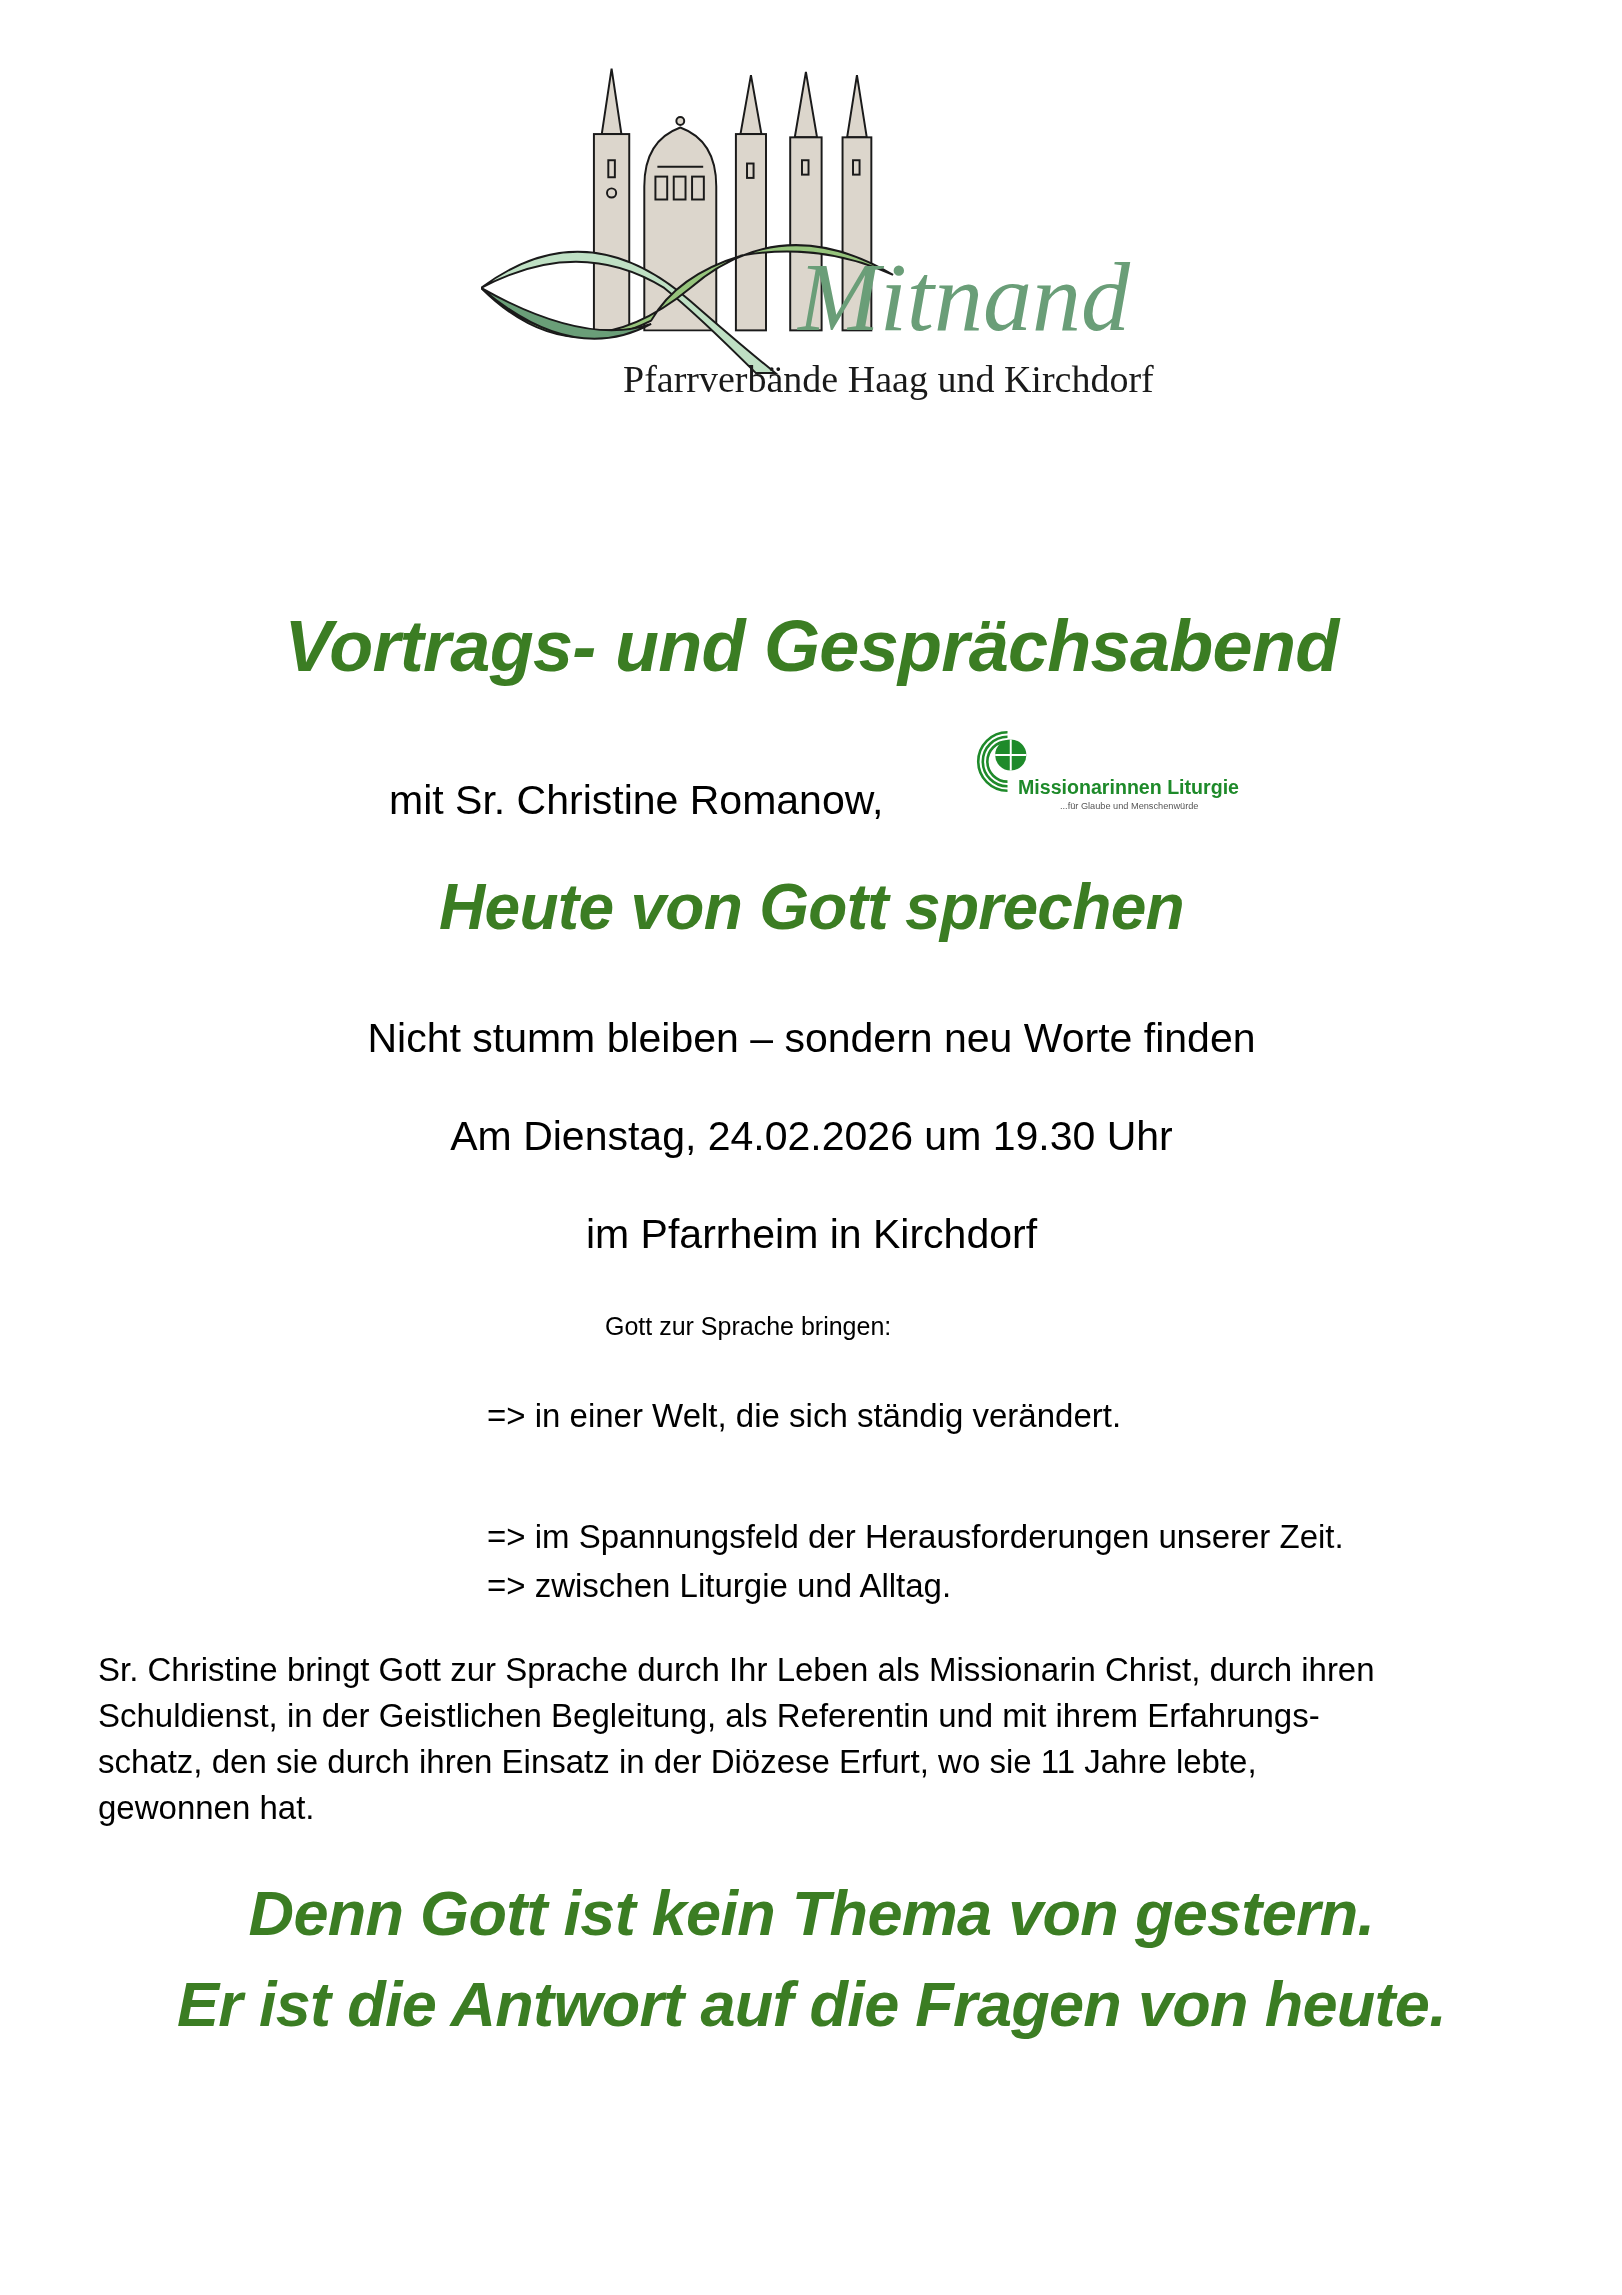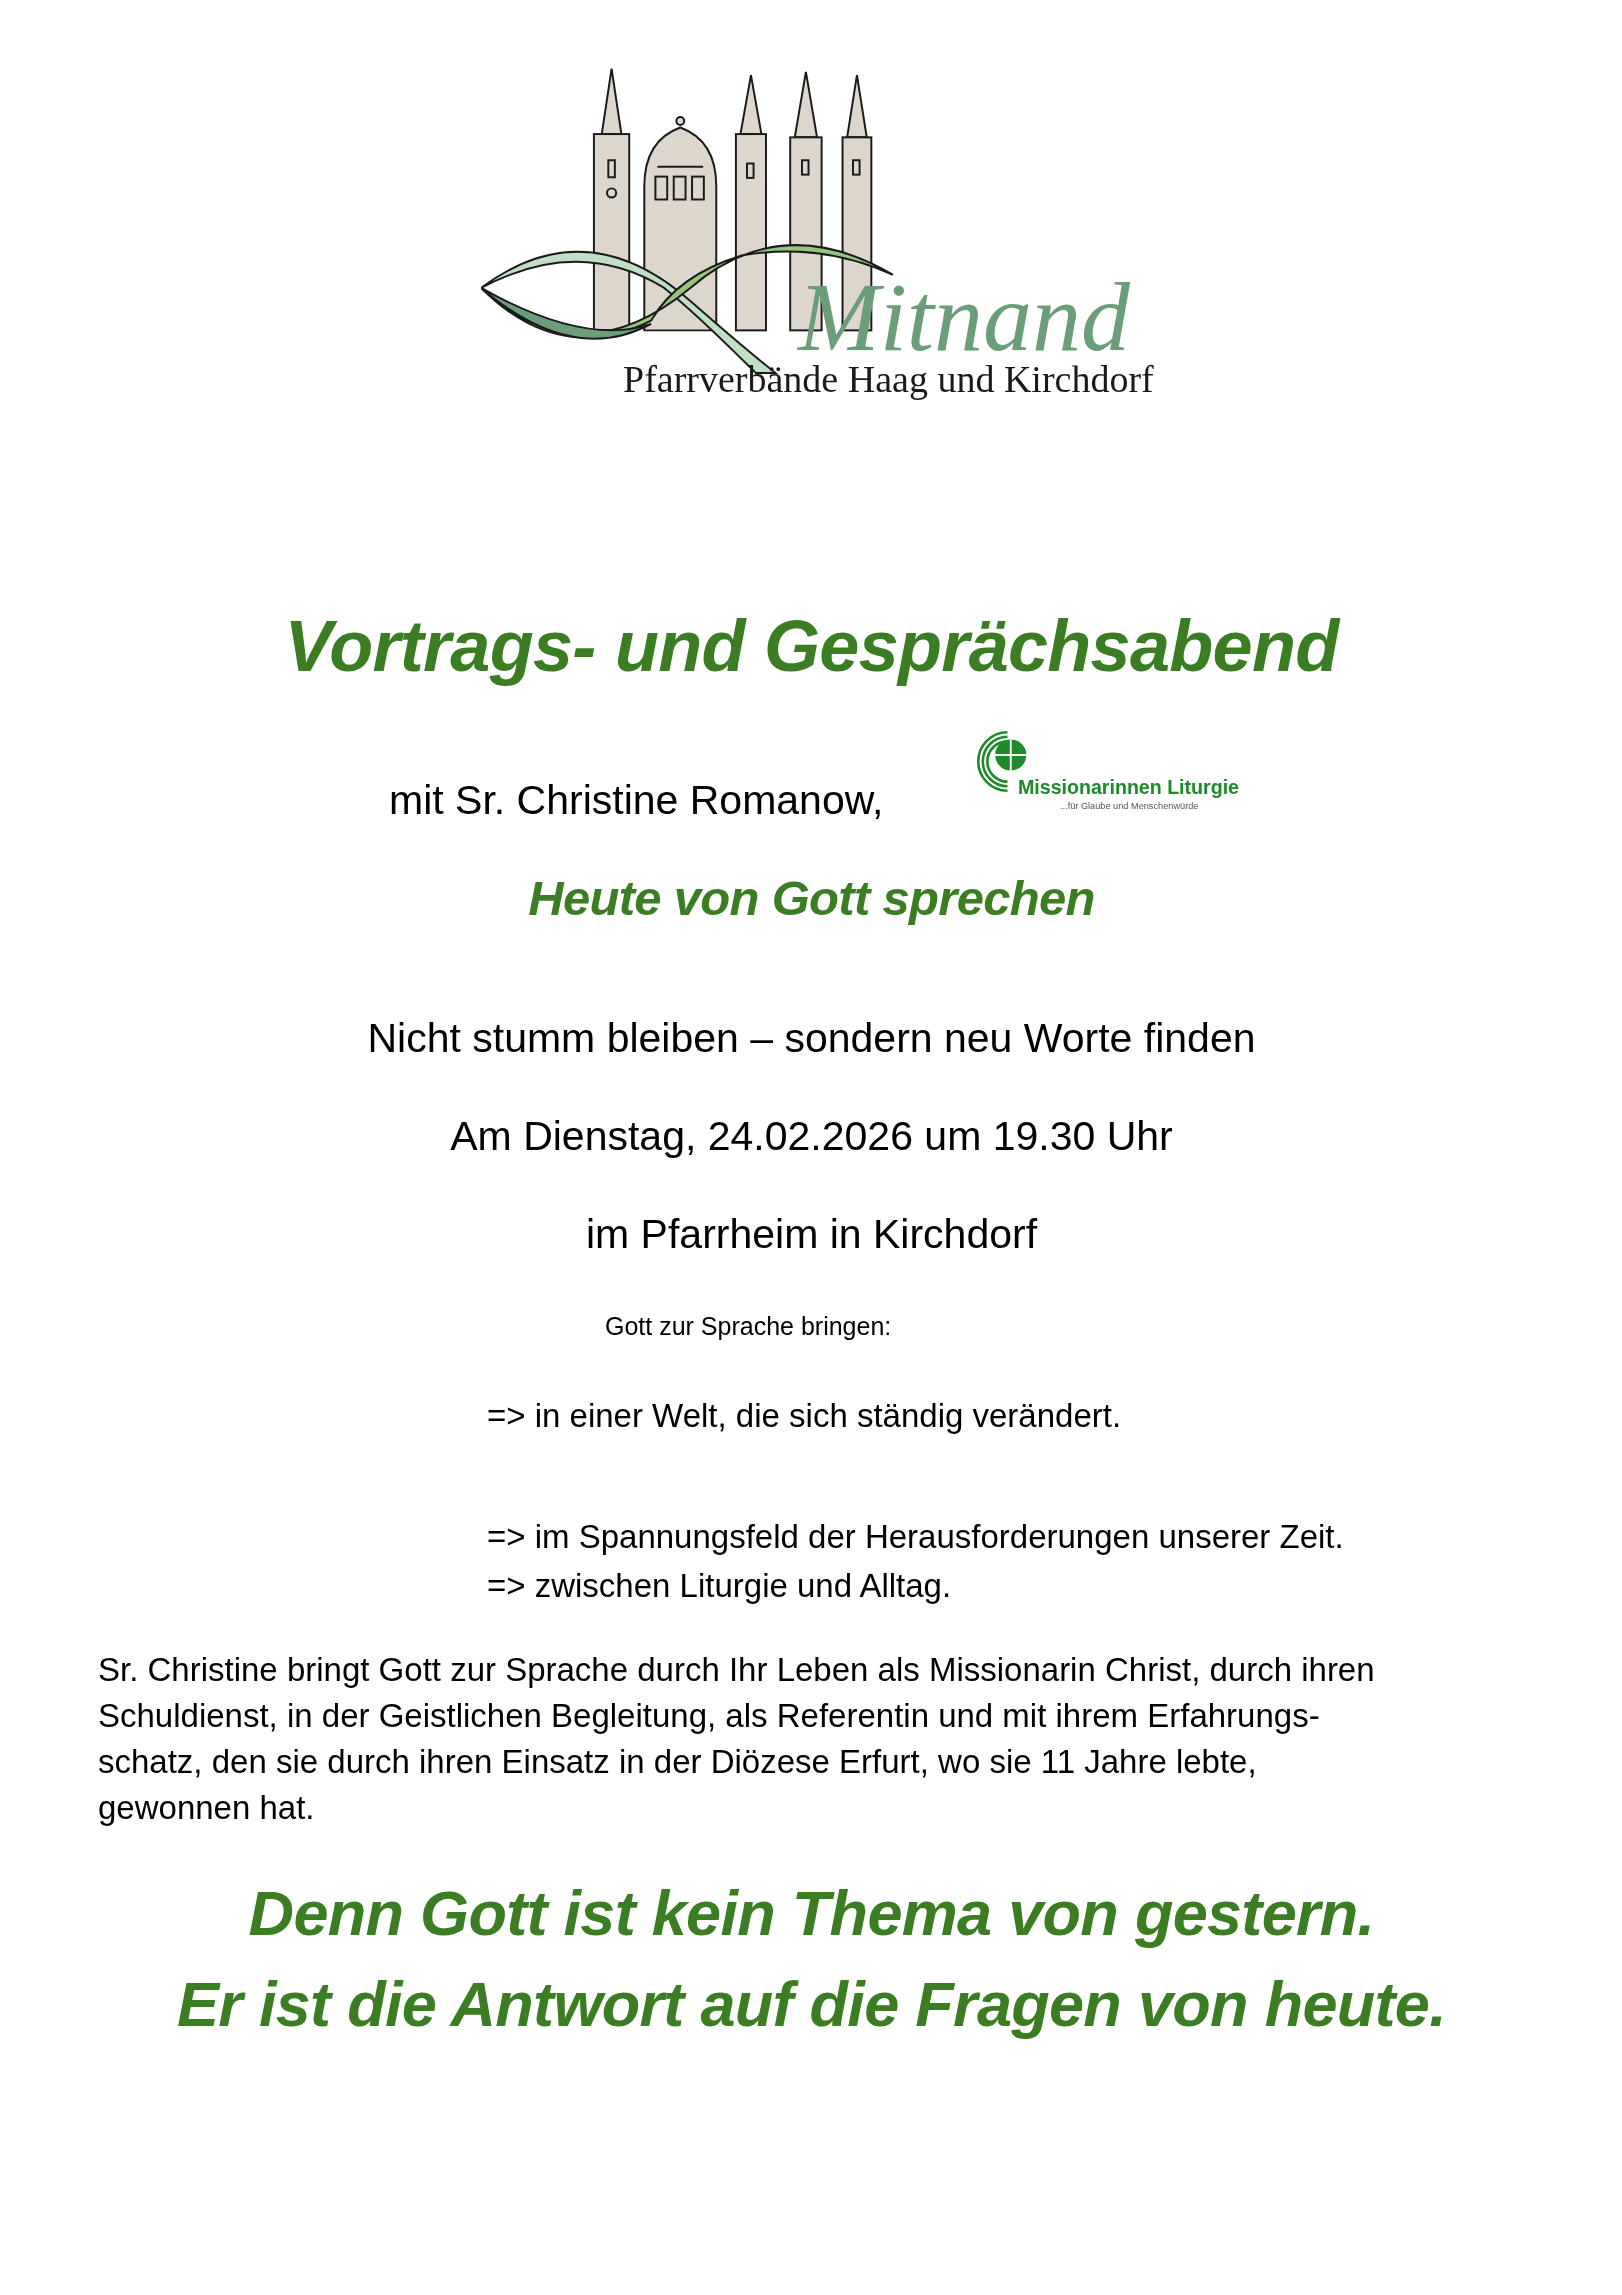--- a/index.html
+++ b/index.html
@@ -45,42 +45,42 @@
       <polygon points="570,20 555,115 585,115"></polygon>
       <rect x="548" y="115" width="44" height="295"></rect>
       <rect x="564" y="150" width="10" height="22"></rect>
     </g>
   </svg>
   <svg width="471" height="170" viewBox="0 0 720 260" style="position:absolute; left:9.8px; top:154px;">
     <path d="M0,110 Q160,-10 320,130 Q400,200 450,240 L420,240 Q330,150 280,110 Q150,30 0,110 Z" fill="#bfe0c4" stroke="#1a1a1a" stroke-width="3"></path>
     <path d="M0,110 Q150,250 320,110 Q460,-10 630,90 Q520,40 400,60 Q300,90 260,160 Q120,230 0,110 Z" fill="#96c47c" stroke="#1a1a1a" stroke-width="3"></path>
     <path d="M0,110 Q140,230 260,165 Q160,200 0,110 Z" fill="#6a9e78" stroke="#1a1a1a" stroke-width="3"></path>
   </svg>
-  <div class="abs logo-title" style="left:327px; top:186px;margin-top:20px;">Mitnand</div>
+  <div class="abs logo-title" style="left:327px; top:186px;">Mitnand</div>
   <div class="abs logo-sub1" style="left:108px; top:298px;margin-left:44px;">Pfarrverbände Haag und Kirchdorf</div>
 </div>
 
 <div class="abs center green-head" style="top:605px; font-size:72px;">Vortrags- und Gesprächsabend</div>
 
 <div class="abs body-line" style="left:389px; top:780px;">mit Sr. Christine Romanow,</div>
 
 <div class="abs" style="left:975px; top:726px; width:275px; height:92px;">
   <svg width="65" height="65" viewBox="0 0 100 100" style="position:absolute; left:0; top:3.3px;">
     <path d="M50,5 A45,45 0 1,0 50,95" fill="none" stroke="#1e8a2a" stroke-width="4"></path>
     <path d="M50,12 A38,38 0 1,0 50,88" fill="none" stroke="#1e8a2a" stroke-width="4"></path>
     <path d="M50,19 A31,31 0 1,0 50,81" fill="none" stroke="#1e8a2a" stroke-width="4"></path>
     <circle cx="55" cy="40" r="24" fill="#1e8a2a"></circle>
     <line x1="55" y1="16" x2="55" y2="64" stroke="#fff" stroke-width="3"></line>
     <line x1="31" y1="40" x2="79" y2="40" stroke="#fff" stroke-width="3"></line>
   </svg>
   <div class="abs mc-name" style="left:43px; top:52px;">Missionarinnen Liturgie</div>
   <div class="abs mc-tag" style="left:85px; top:76px;">...für Glaube und Menschenwürde</div>
 </div>
 
-<div class="abs center green-head" style="top:870px; font-size:49px;">Heute von Gott sprechen</div>
+<div class="abs center green-head" style="top:870px; font-size:64px;">Heute von Gott sprechen</div>
 
 <div class="abs center body-line" style="top:1018px;">Nicht stumm bleiben – sondern neu Worte finden</div>
 <div class="abs center body-line" style="top:1116px;">Am Dienstag, 24.02.2026 um 19.30 Uhr</div>
 <div class="abs center body-line" style="top:1214px;">im Pfarrheim in Kirchdorf</div>
 
 <div class="abs" style="left:605px; top:1312px; font-size:25px;">Gott zur Sprache bringen:</div>
 <div class="abs" style="left:487px; top:1397px; font-size:33px;">=&gt; in einer Welt, die sich ständig verändert.</div>
 <div class="abs" style="left:487px; top:1482px; font-size:33px;margin-top:36px;">=&gt; im Spannungsfeld der Herausforderungen unserer Zeit.</div>
 <div class="abs" style="left:487px; top:1567px; font-size:33px;">=&gt; zwischen Liturgie und Alltag.</div>
 

